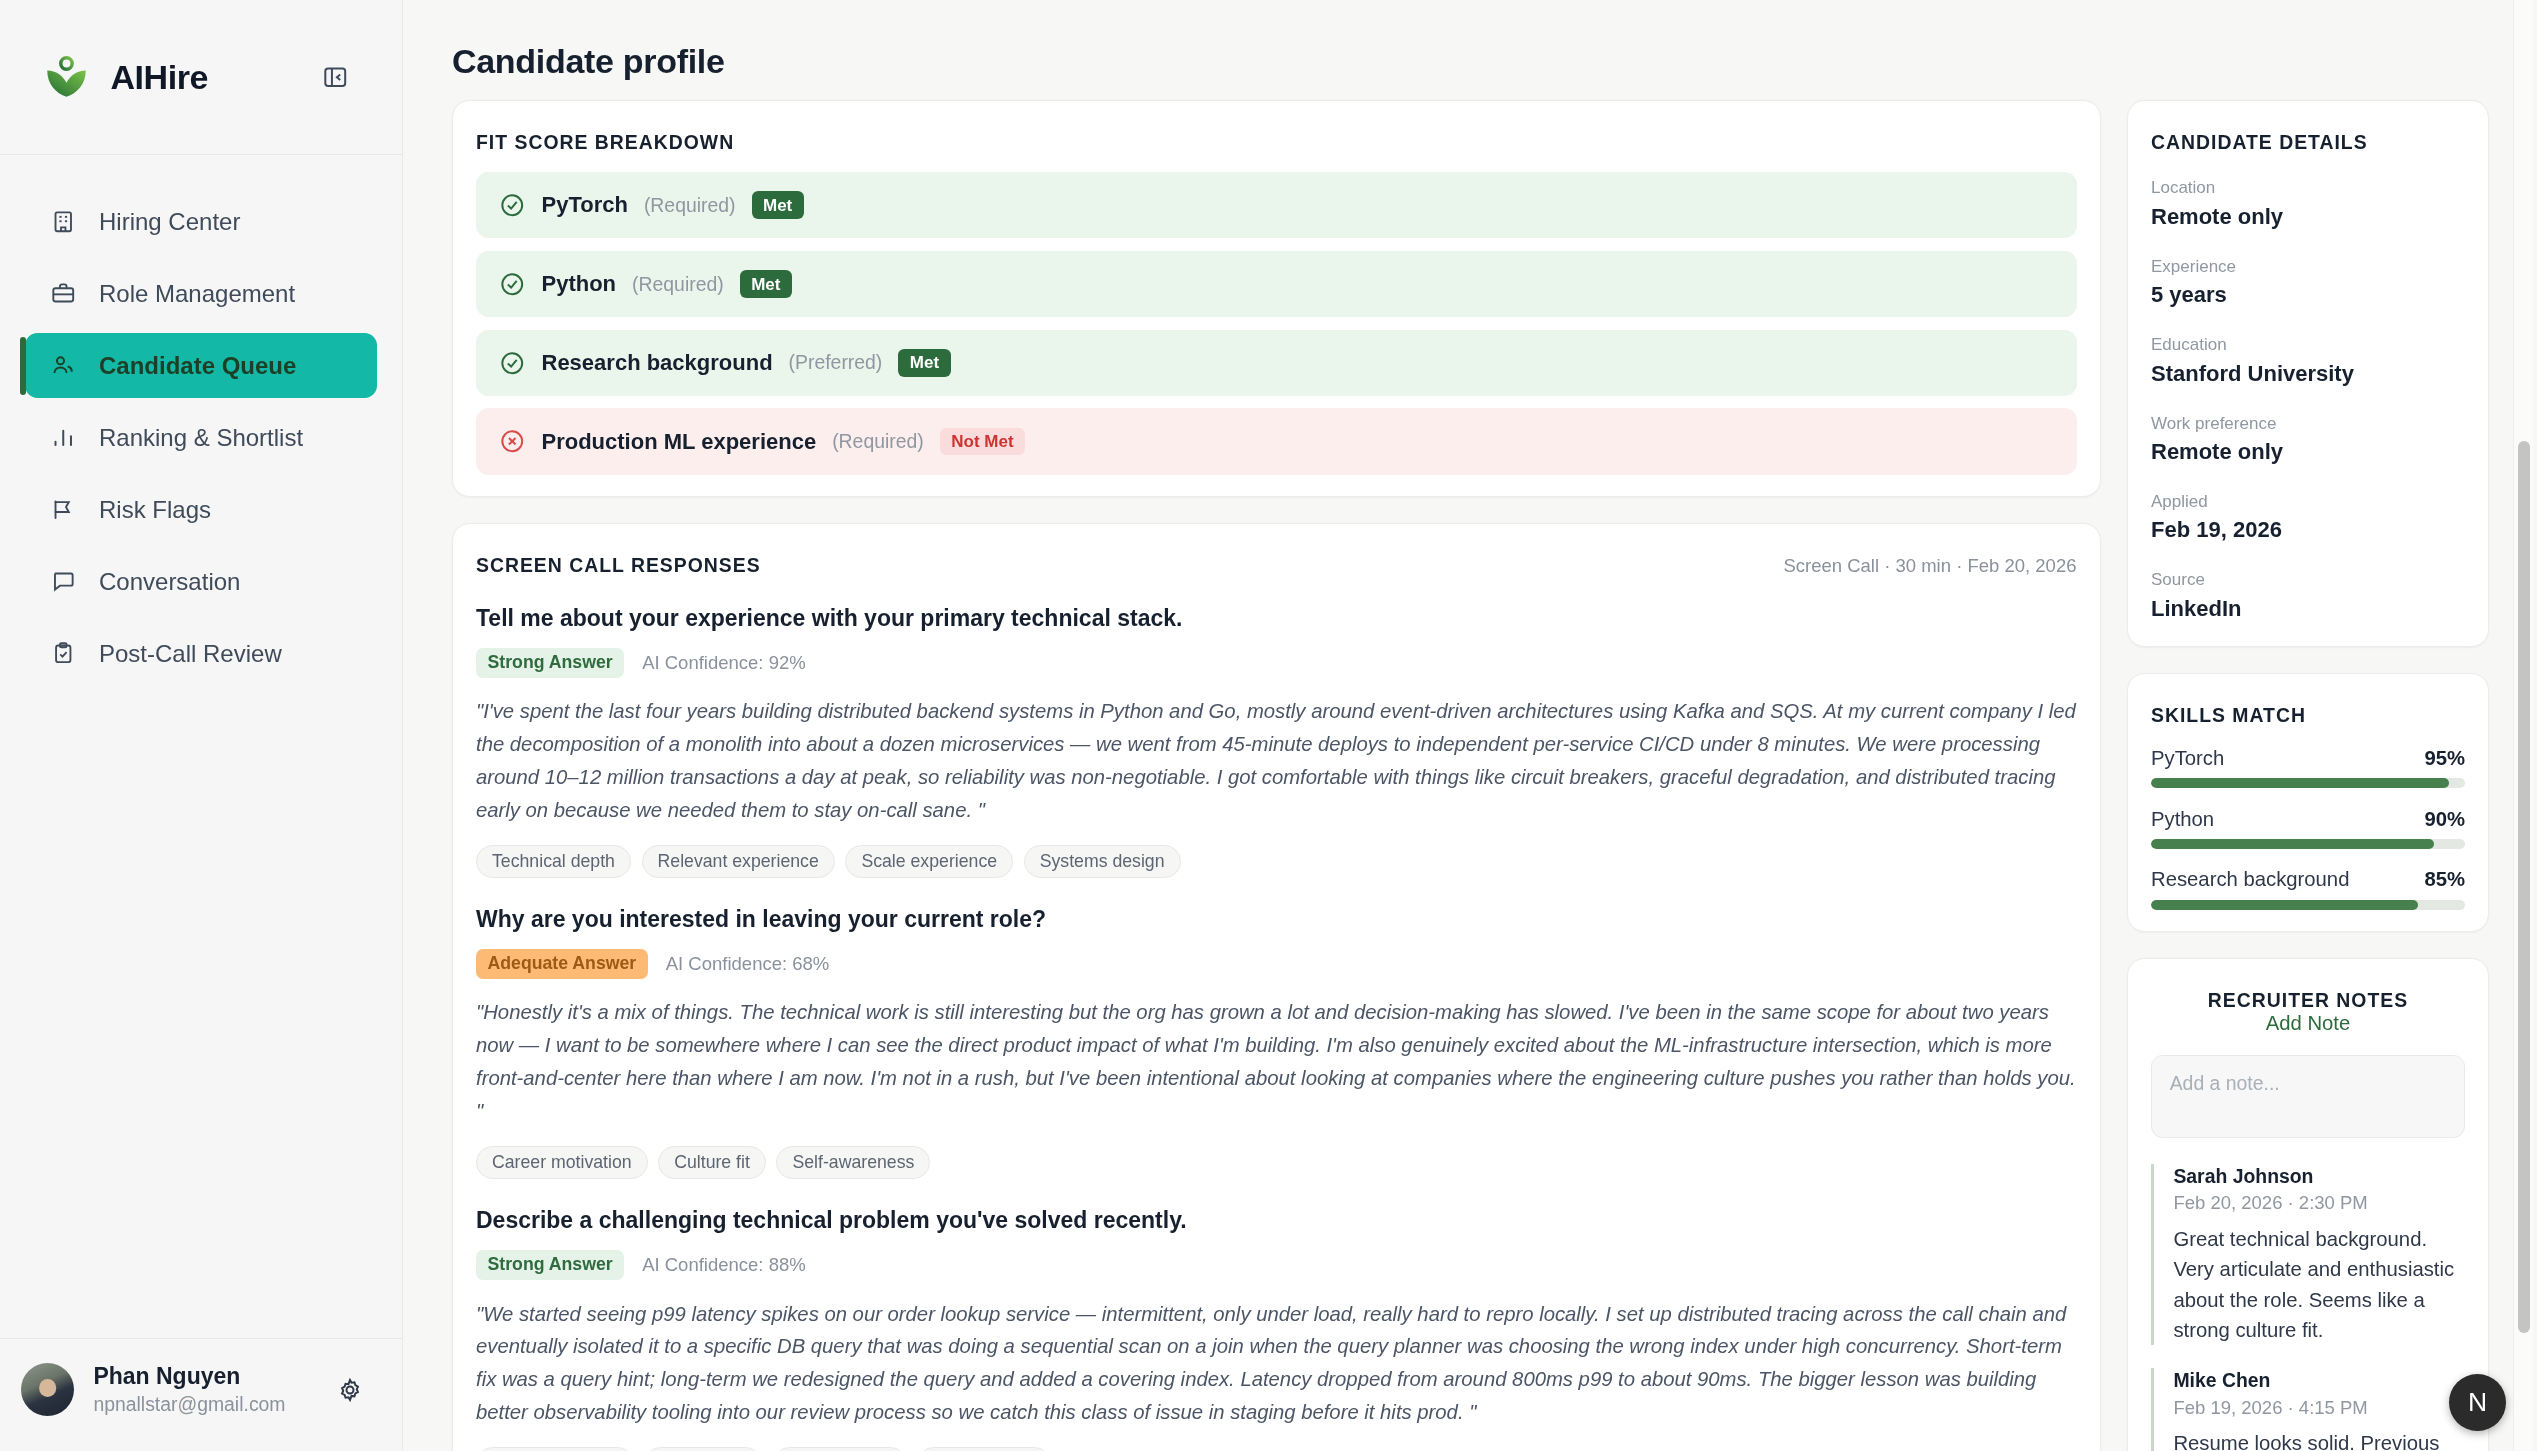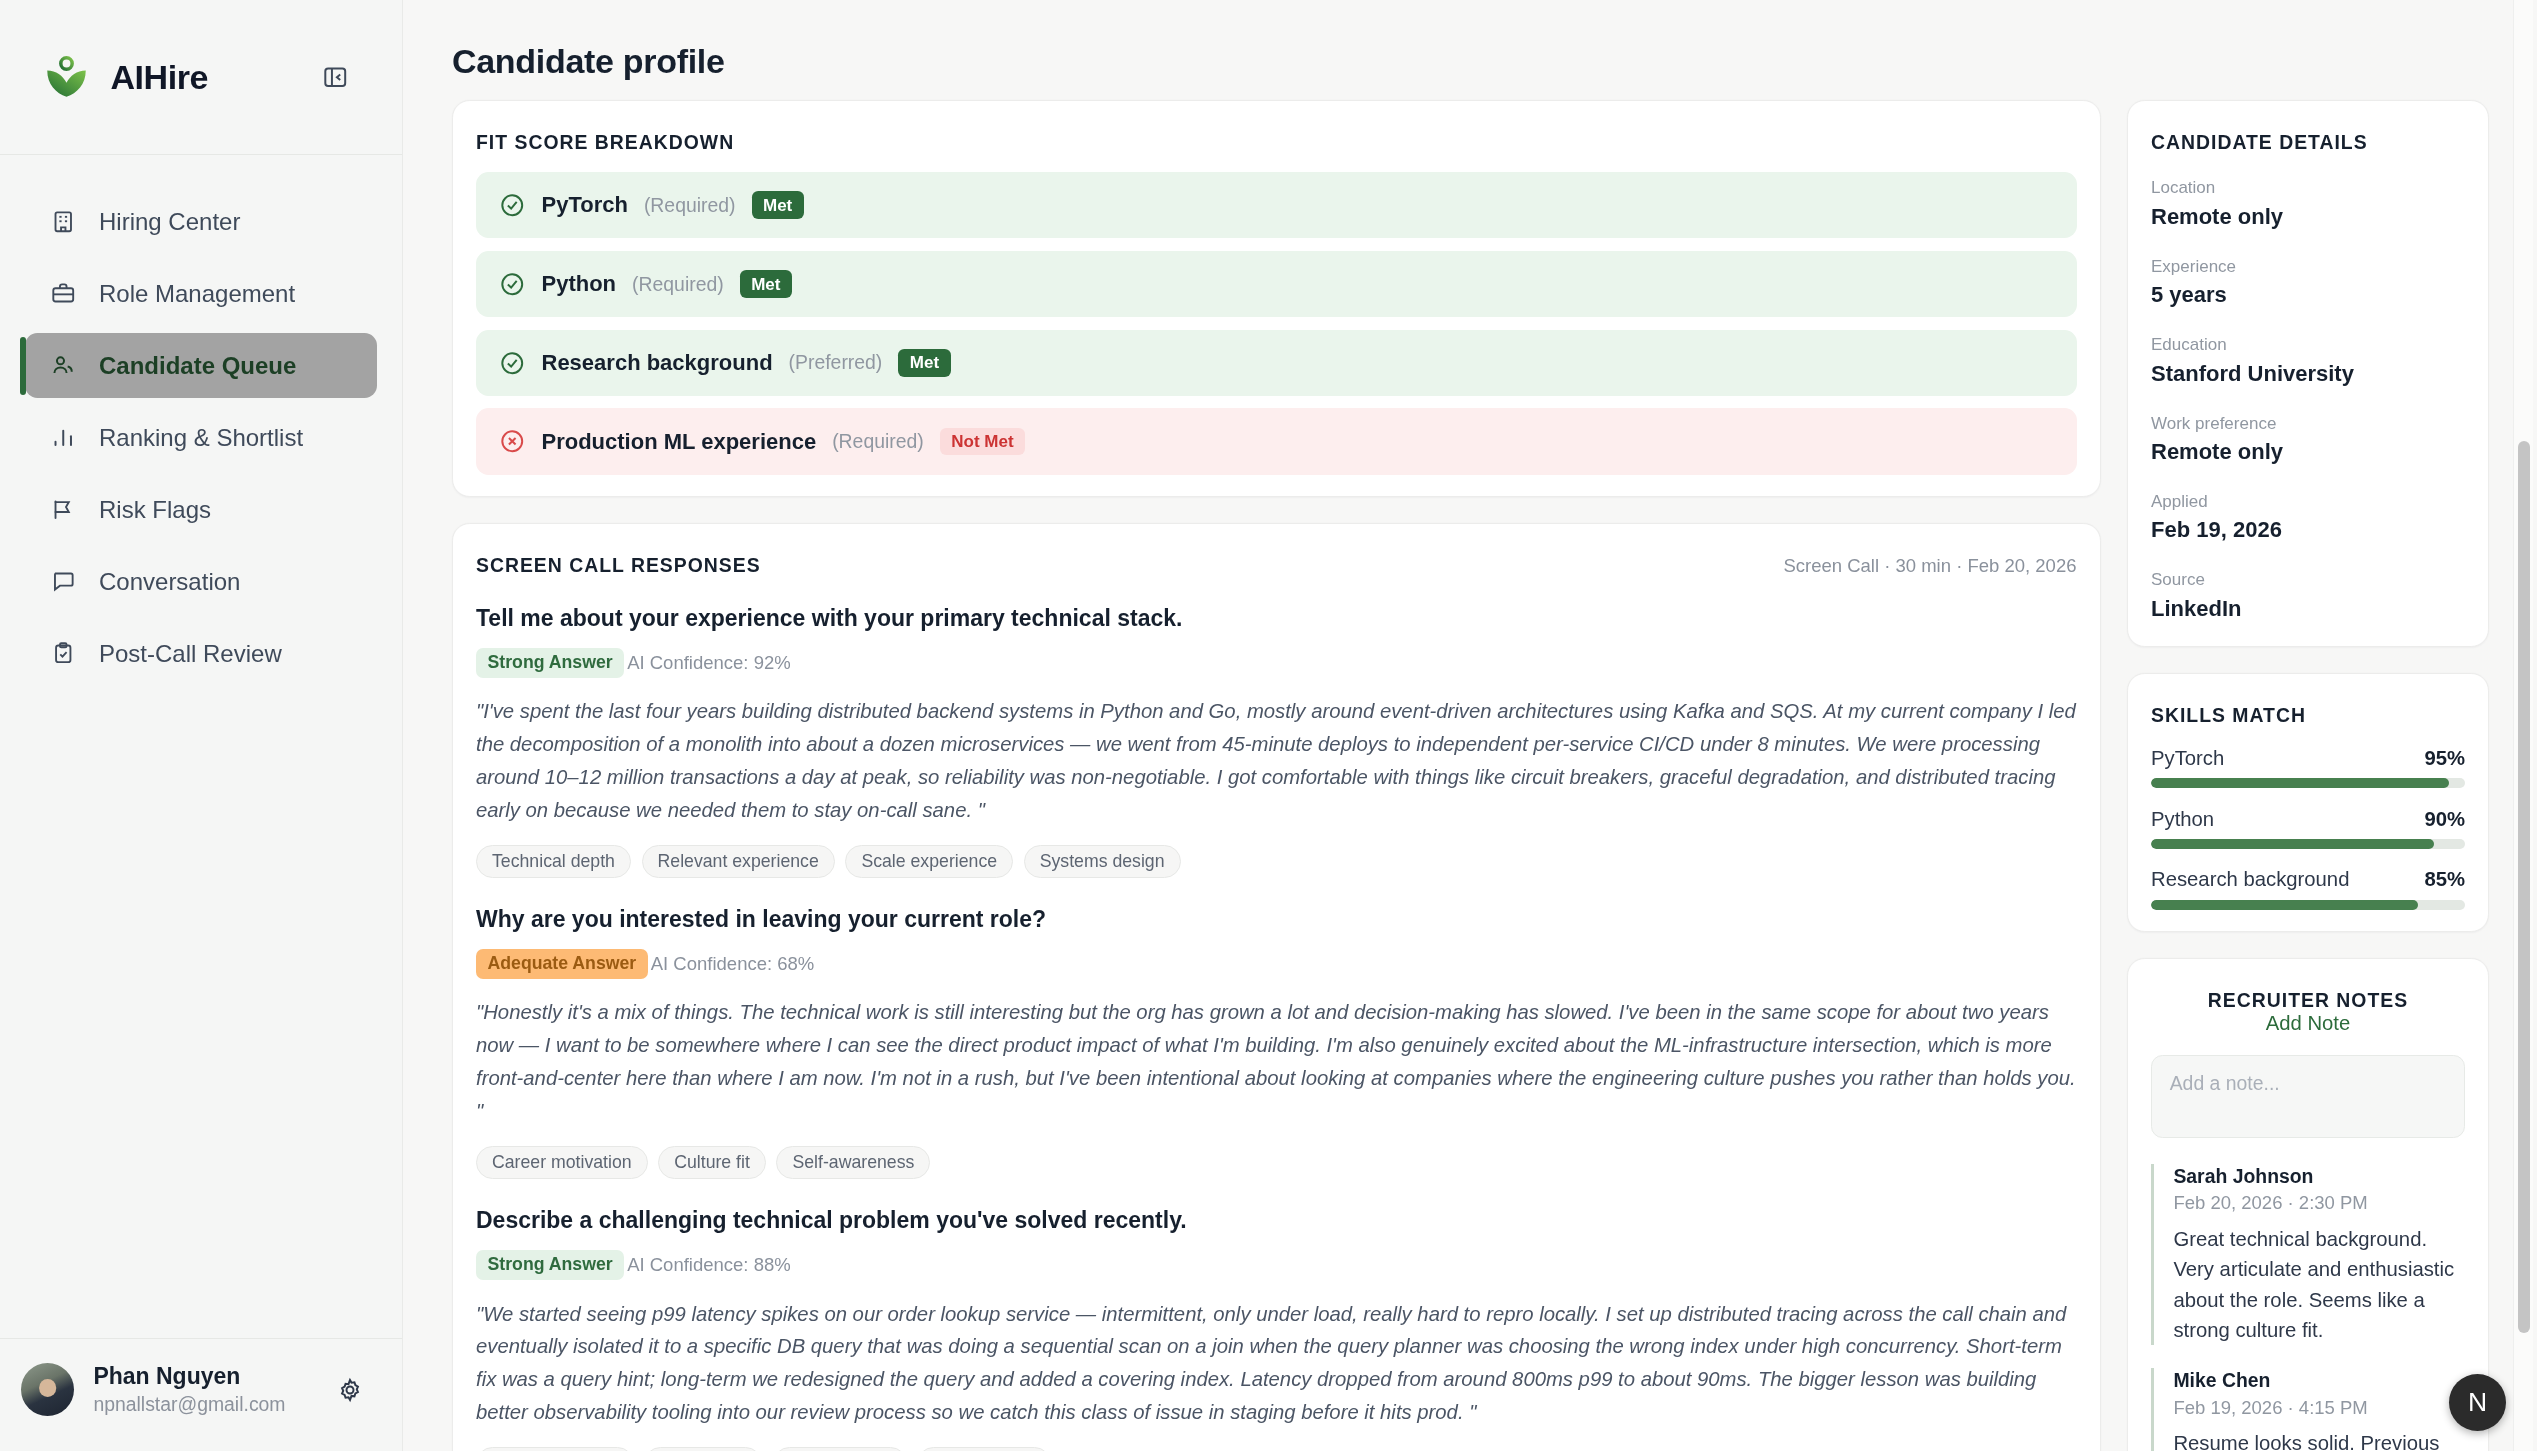--- a/index.html
+++ b/index.html
@@ -40,21 +40,21 @@
     height: 65px; padding: 0 23px; margin-bottom: 7px;
     border-radius: 12.4px; cursor: pointer;
     color: #3f4a5a; font-size: 24px;
     position: relative;
   }
   .nav-item .ni-icon {
     width: 30px; height: 30px; flex: 0 0 30px;
     display: flex; align-items: center; justify-content: center;
   }
   .nav-item.active {
-    background: #a3a3a3; color: #1c3f25; font-weight: 700;
+    background: #14b8a6; color: #1c3f25; font-weight: 700;
   }
   .nav-item.active::before {
     content: ""; position: absolute; left: -5.3px; top: 3.5px; bottom: 3.5px;
     width: 6.2px; border-radius: 3.5px; background: #2c6b3b;
   }
   .sb-user {
     border-top: 0.9px solid #e6e8e5;
     padding: 23px 35px 35px 21px;
     display: flex; align-items: center; gap: 19.4px;
   }
@@ -115,21 +115,21 @@
     padding: 5.3px 11.5px; line-height: 1;
   }
   .pill.green { background: #2c6b3b; color: #ffffff; }
   .pill.red { background: #fbdcdc; color: #cc3333; }
 
   
   .sc-head { display: flex; align-items: baseline; justify-content: space-between; }
   .sc-meta { font-size: 18.5px; color: #8a919c; }
   .qa { margin-top: 26.5px; }
   .q-text { font-size: 23px; font-weight: 700; color: #16202e; line-height: 1.3; }
-  .q-badges { display: flex; align-items: center; gap: 3px; margin-top: 14px; }
+  .q-badges { display: flex; align-items: center; gap: 18px; margin-top: 14px; }
   .ans-badge { font-size: 17.7px; font-weight: 700; border-radius: 7px; padding: 6.2px 11.5px; line-height: 1; }
   .ans-badge.strong { background: #e4f2e7; color: #2f6b3e; }
   .ans-badge.adequate { background: #fdba74; color: #9b5b12; }
   .conf { font-size: 18.5px; color: #8a919c; }
   .quote {
     margin-top: 17.7px; font-size: 20.3px; font-style: italic;
     color: #4b5565; line-height: 1.62;
   }
   .tags { display: flex; flex-wrap: wrap; gap: 10.6px; margin-top: 17.7px; }
   .tag {

